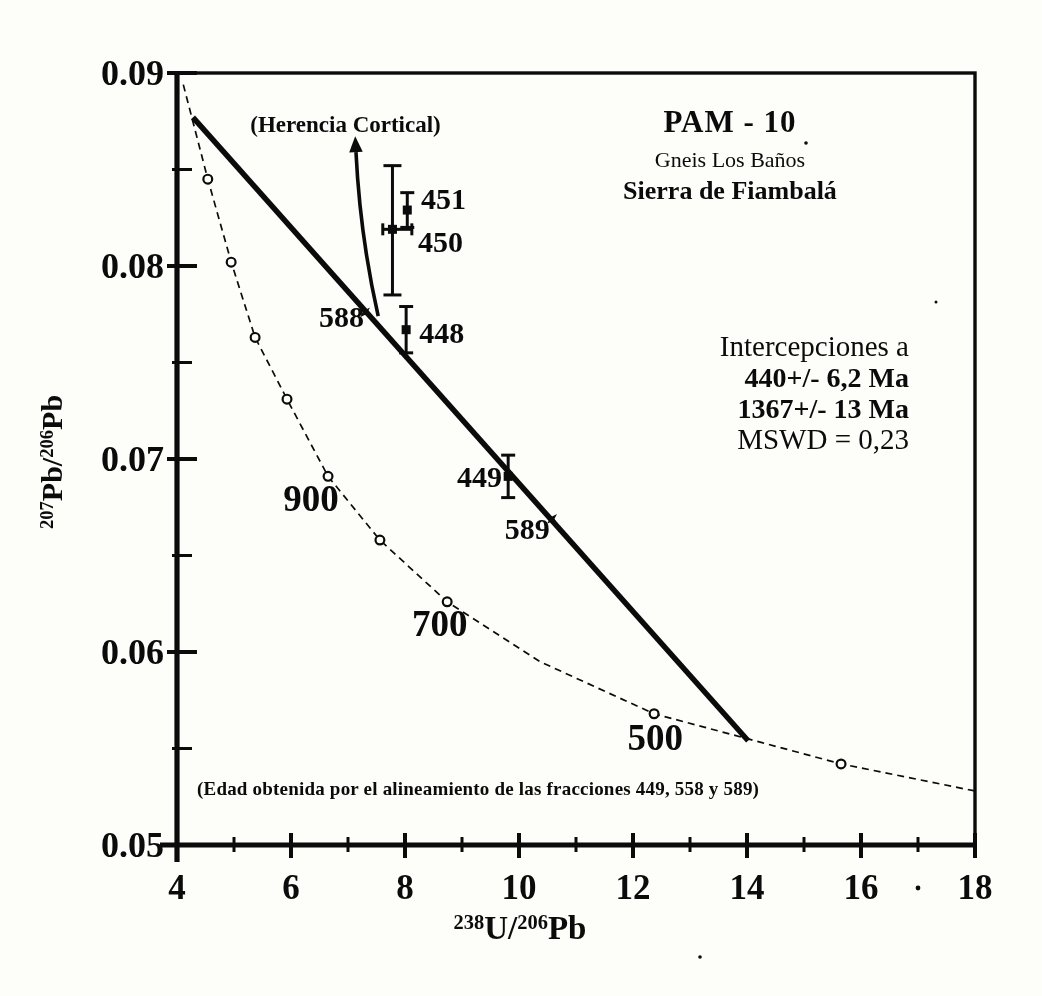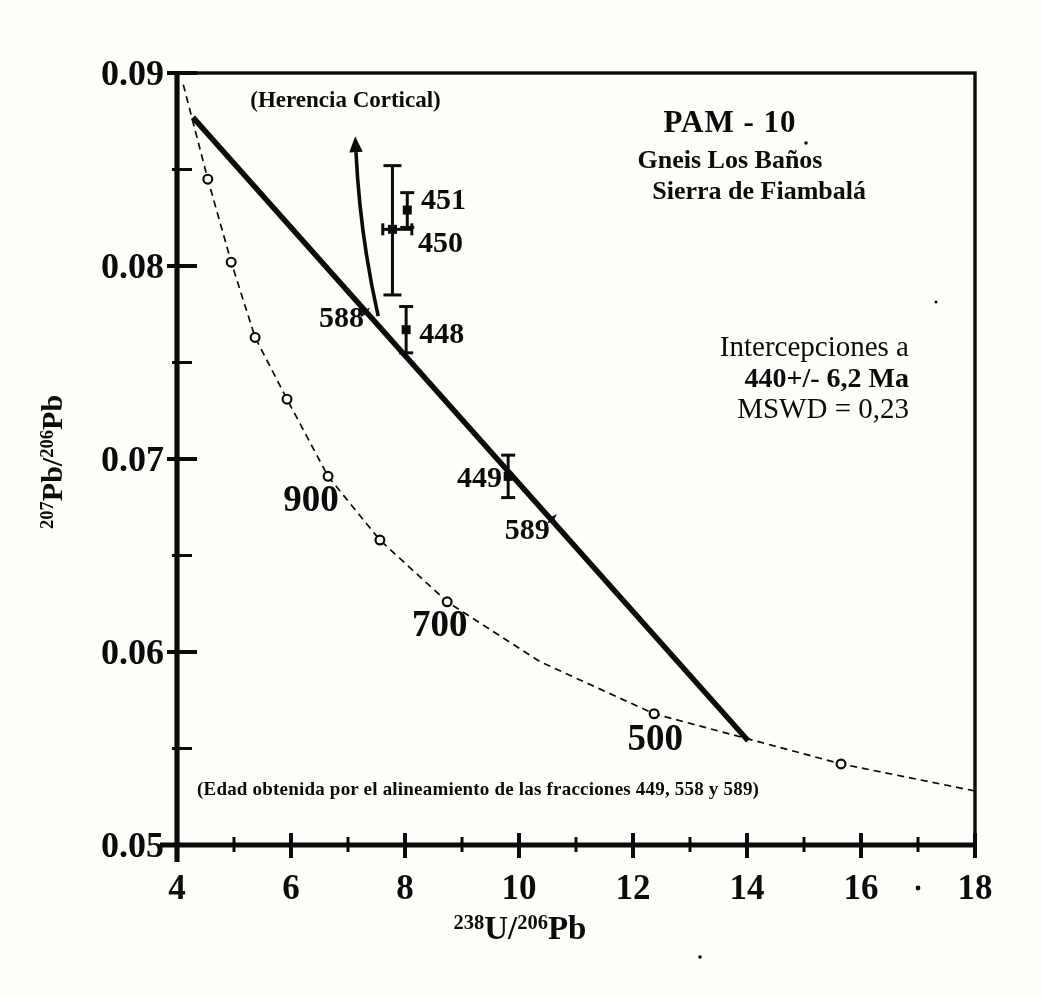--- a/index.html
+++ b/index.html
@@ -6,28 +6,28 @@
   .figure{
     position:relative;width:1042px;height:996px;background:#fdfdfa;
     font-family:"Liberation Serif","DejaVu Serif",serif;color:#0b0b0b;overflow:hidden;
   }
   .figure svg{position:absolute;left:0;top:0;}
   svg text{font-family:"Liberation Serif","DejaVu Serif",serif;fill:#0b0b0b;}
   .abs{position:absolute;}
   .center{text-align:center;}
   .title-block{left:594px;top:106px;width:272px;line-height:31px;}
   .title-line1{font-size:31px;font-weight:bold;letter-spacing:1px;margin-bottom:7px;}
-  .title-line2{font-size:26px;font-weight:bold;}
-  .title-line3{font-size:26px;font-weight:bold;text-align:right;}
+  .title-line2{font-size:22px;font-weight:normal;}
+  .title-line3{font-size:26px;font-weight:bold;}
   .intercept-block{left:624px;top:331px;width:285px;line-height:31px;text-align:right;}
   .int-line1{font-size:29px;}
   .int-line2{font-size:28px;font-weight:bold;}
   .int-line3{font-size:28px;font-weight:bold;}
   .int-line4{font-size:29px;}
-  .herencia{left:238px;top:87px;width:215px;font-size:23px;font-weight:bold;white-space:nowrap;}
+  .herencia{left:238px;top:112px;width:215px;font-size:23px;font-weight:bold;white-space:nowrap;}
   .note{left:197px;top:778px;font-size:19px;font-weight:bold;white-space:nowrap;letter-spacing:.2px;}
   .xlabel{left:390px;top:910px;width:260px;font-size:33px;font-weight:bold;}
   .ylabel{left:-77px;top:442px;width:264px;height:40px;font-size:30px;font-weight:bold;
           transform:rotate(-90deg);transform-origin:50% 50%;}
   .sup{font-size:0.62em;position:relative;top:-0.5em;font-weight:bold;}
 </style>
 </head>
 <body>
 
 <div class="figure">
@@ -124,20 +124,21 @@
 
   <div class="abs title-block center">
     <div class="title-line1">PAM - 10</div>
     <div class="title-line2">Gneis Los Baños</div>
     <div class="title-line3">Sierra de Fiambalá</div>
   </div>
 
   <div class="abs intercept-block center">
     <div class="int-line1">Intercepciones a</div>
     <div class="int-line2">440+/- 6,2 Ma</div>
+    <div class="int-line3">1367+/- 13 Ma</div>
     <div class="int-line4">MSWD = 0,23</div>
   </div>
 
   <div class="abs herencia center">(Herencia Cortical)</div>
 
   <div class="abs note">(Edad obtenida por el alineamiento de las fracciones 449, 558 y 589)</div>
 
   <div class="abs xlabel center"><span class="sup">238</span><span>U/</span><span class="sup">206</span><span>Pb</span></div>
 
   <div class="abs ylabel center"><span class="sup">207</span><span>Pb/</span><span class="sup">206</span><span>Pb</span></div>

